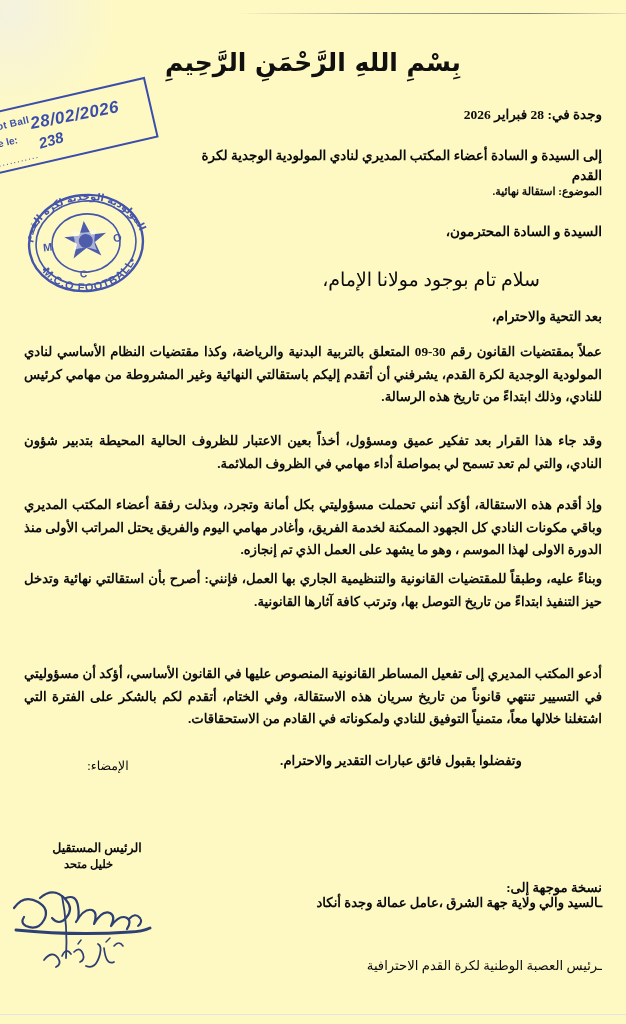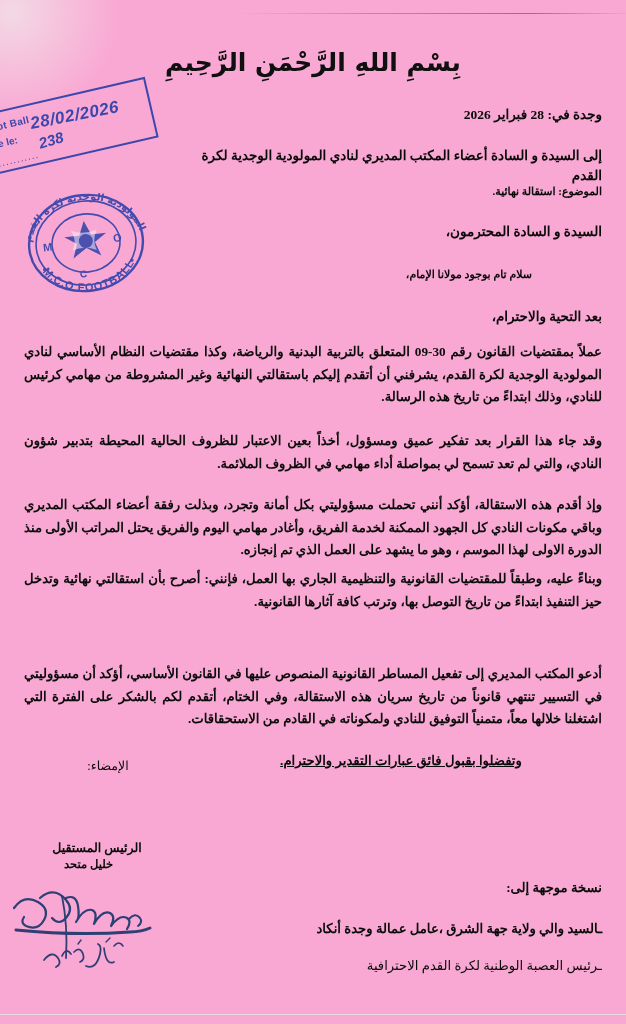--- a/index.html
+++ b/index.html
@@ -11,21 +11,21 @@
   }
   body {
     font-family: "Liberation Serif", "DejaVu Serif", serif;
   }
 
   .page {
     position: relative;
     width: 626px;
     height: 1024px;
     margin: 0 auto;
-    background: #f9a8d4;
+    background: #fef9c3;
     overflow: hidden;
     color: #0a0a0a;
   }
 
   
   .scan-edge-top {
     position: absolute;
     top: 13px; left: 235px; right: 0;
     height: 1px;
     background: linear-gradient(90deg, rgba(200,198,190,0) 0%, rgba(150,148,138,.85) 35%, rgba(120,118,108,.9) 75%, rgba(180,178,170,.3) 100%);
@@ -157,23 +157,23 @@
     top: 223px;
     right: 24px;
     font-size: 13.5px;
     font-weight: 700;
     direction: rtl;
     white-space: nowrap;
   }
   .salutation-2 {
     position: absolute;
     top: 268px;
-    right: 94px;
-    font-size: 11px;
-    font-weight: 700;
+    right: 86px;
+    font-size: 19px;
+    font-weight: 400;
     direction: rtl;
     white-space: nowrap;
   }
   .salutation-3 {
     position: absolute;
     top: 308px;
     right: 24px;
     font-size: 13.5px;
     font-weight: 700;
     direction: rtl;
@@ -201,21 +201,20 @@
   .closing {
     position: absolute;
     top: 753px;
     right: 24px;
     left: 200px;
     font-size: 13.2px;
     font-weight: 700;
     direction: rtl;
     text-align: center;
     white-space: nowrap;
-    text-decoration: underline;
   }
 
   
   .sig-label {
     position: absolute;
     top: 758px;
     left: 58px;
     font-size: 12.5px;
     font-weight: 400;
     direction: rtl;
@@ -255,21 +254,21 @@
     position: absolute;
     top: 880px;
     right: 24px;
     font-size: 13.2px;
     font-weight: 700;
     direction: rtl;
     white-space: nowrap;
   }
   .cc-item-1 {
     position: absolute;
-    top: 921px;
+    top: 895px;
     right: 24px;
     font-size: 13.2px;
     font-weight: 700;
     direction: rtl;
     white-space: nowrap;
   }
   .cc-item-2 {
     position: absolute;
     top: 958px;
     right: 24px;

